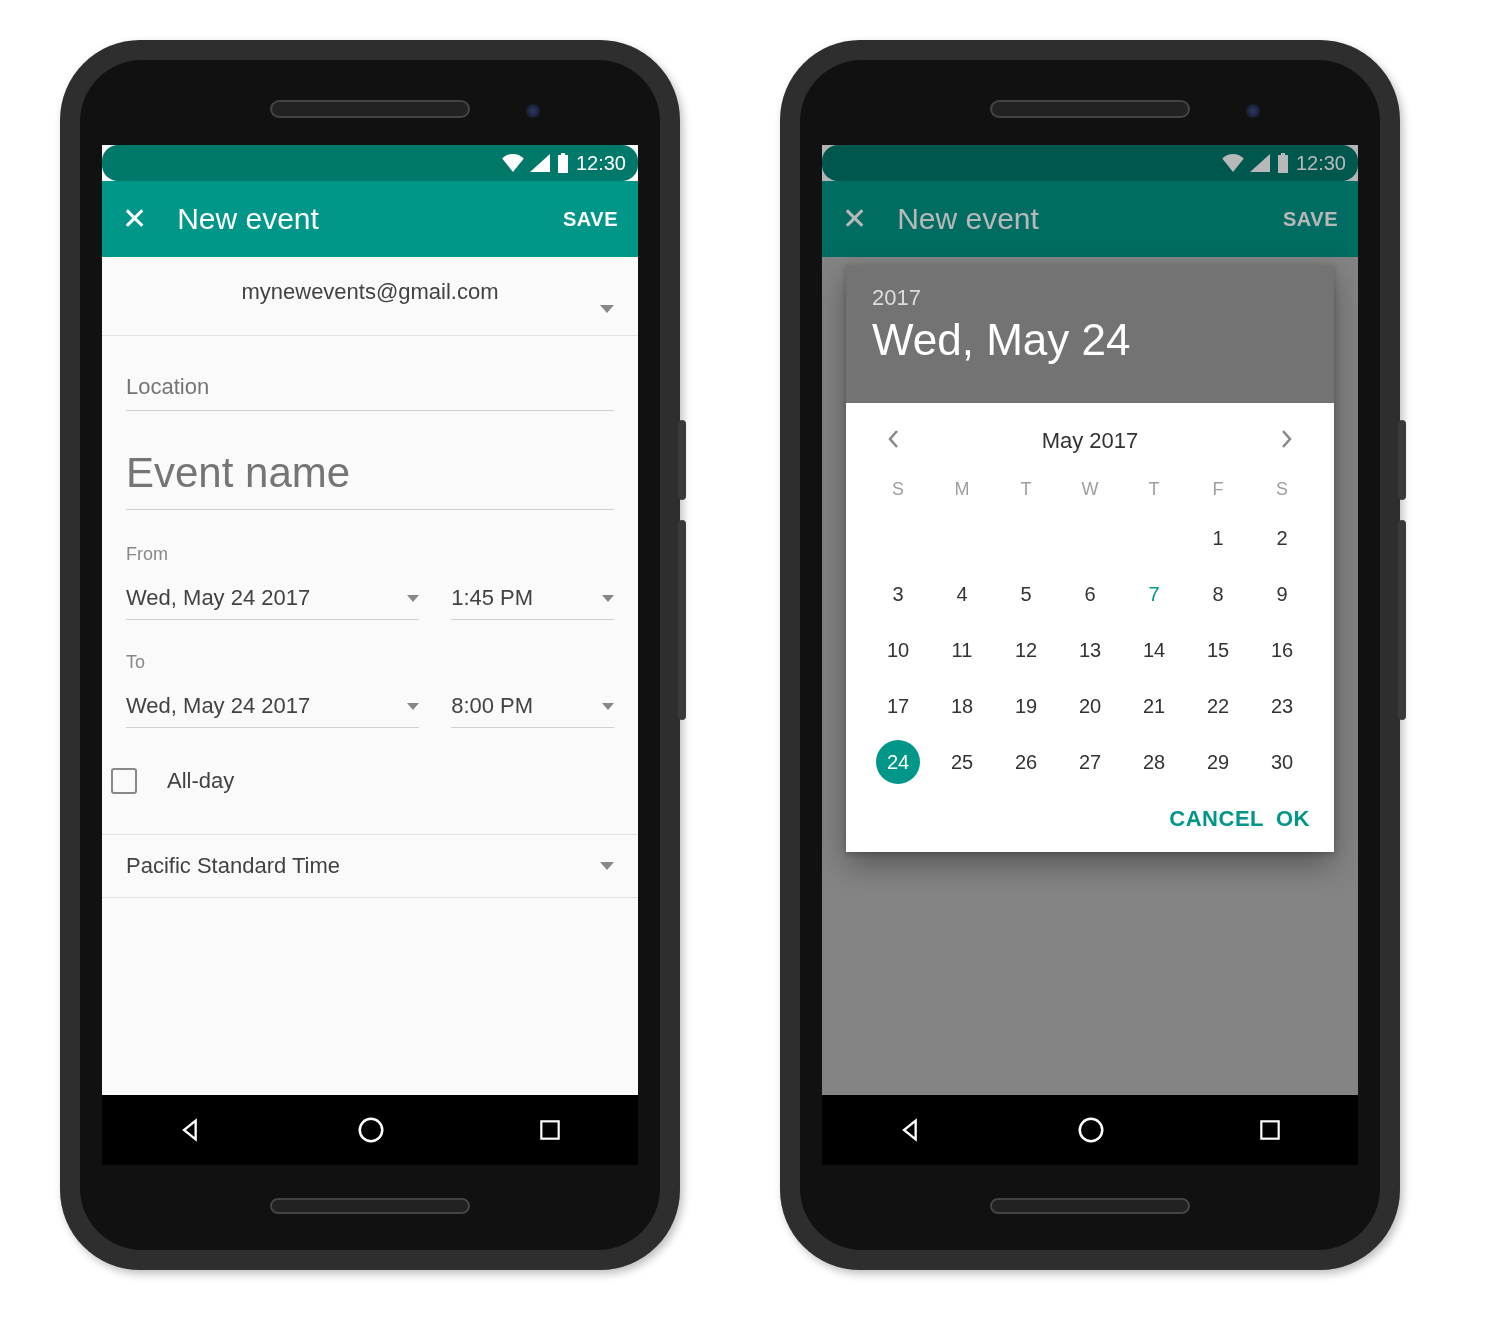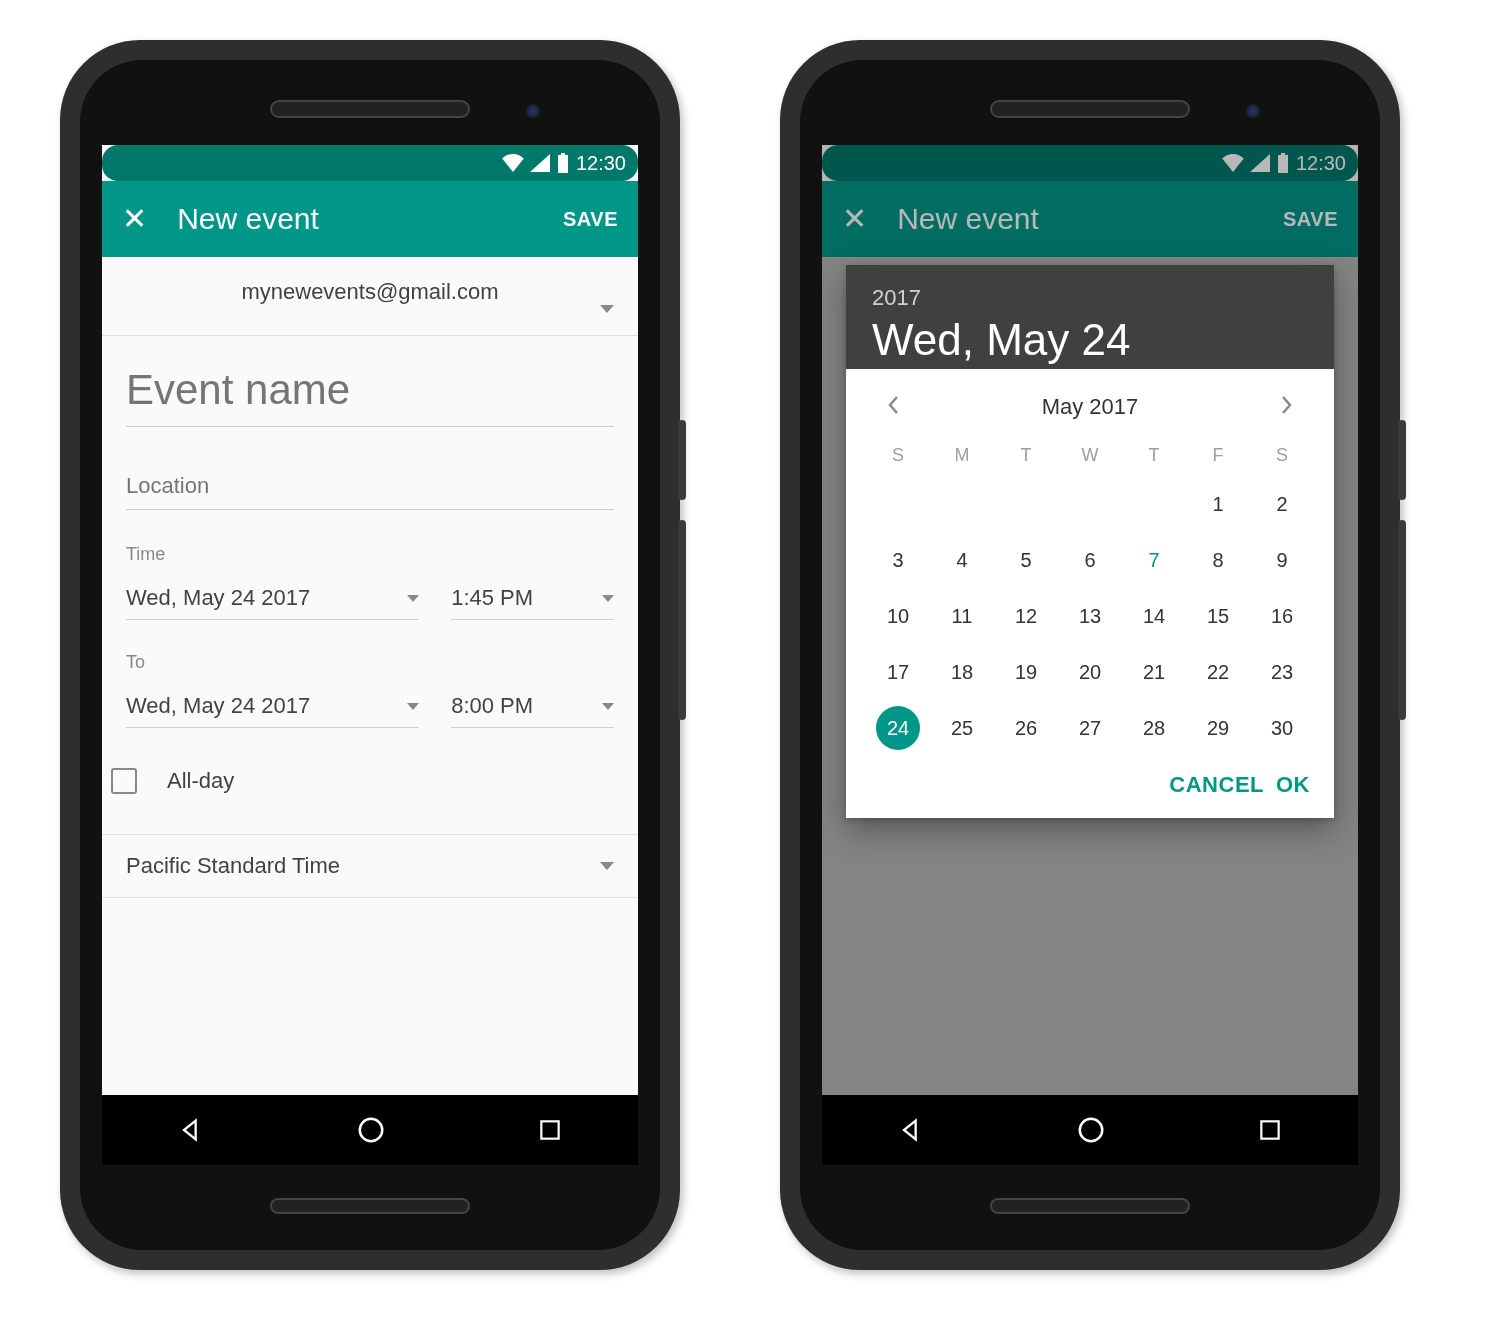--- a/index.html
+++ b/index.html
@@ -164,22 +164,22 @@
 
   
   .dialog {
     position:absolute;
     top: 120px; left: 24px; right: 24px;
     background:#fff;
     box-shadow: 0 12px 30px rgba(0,0,0,.35), 0 2px 6px rgba(0,0,0,.2);
     z-index:10;
   }
   .dlg-header {
-    background:#404040; color:#fff;
-    padding: 20px 26px 4px;
+    background:#737373; color:#fff;
+    padding: 20px 26px 38px;
   }
   .dlg-year { font-size:22px; opacity:.75; }
   .dlg-date { font-size:44px; font-weight:500; margin-top:4px; }
   .dlg-body { padding: 14px 20px 6px; }
   .month-row { display:flex; align-items:center; justify-content:space-between; padding: 4px 10px 14px; }
   .month-title { font-size:22px; color:#333; font-weight:500; }
   .chev { color:#888; font-size:24px; cursor:pointer; padding:6px 10px;}
   .dow { display:grid; grid-template-columns: repeat(7,1fr); text-align:center; color:#9e9e9e; font-size:18px; padding: 4px 0 10px;}
   .days { display:grid; grid-template-columns: repeat(7,1fr); text-align:center; }
   .day {
@@ -232,30 +232,30 @@
           <span class="title">New event</span>
           <span class="save">SAVE</span>
         </div>
 
         <div class="content">
           <div class="row">
             <span>mynewevents@gmail.com</span>
             <span class="dropdown-caret"></span>
           </div>
 
+          <div class="section" style="padding-top:34px;">
+            <input class="small-input" placeholder="Location" style="">
+          </div>
+
           <div class="section">
             <input class="big-input" placeholder="Event name" style="">
           </div>
 
-          <div class="section" style="padding-top:34px;">
-            <input class="small-input" placeholder="Location" style="">
-          </div>
-
           <div class="section" style="padding-bottom:0;padding-top:26px;">
-            <div class="field-label">Time</div>
+            <div class="field-label">From</div>
           </div>
           <div class="dt-row">
             <div class="dt-date">
               <span>Wed, May 24 2017</span>
               <span class="dt-caret"></span>
             </div>
             <div class="dt-time">
               <span>1:45 PM</span>
               <span class="dt-caret"></span>
             </div>

